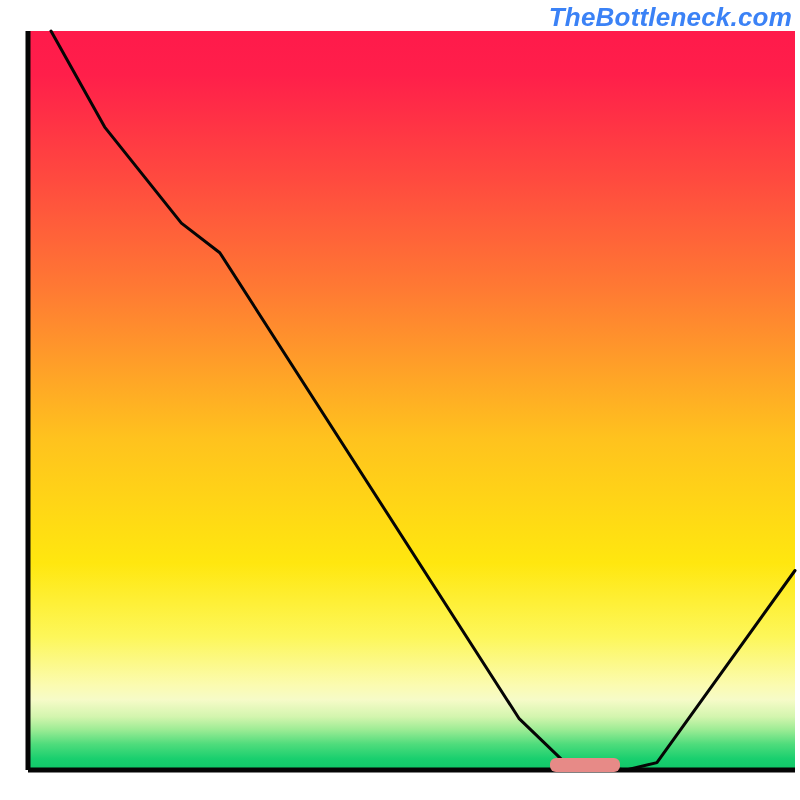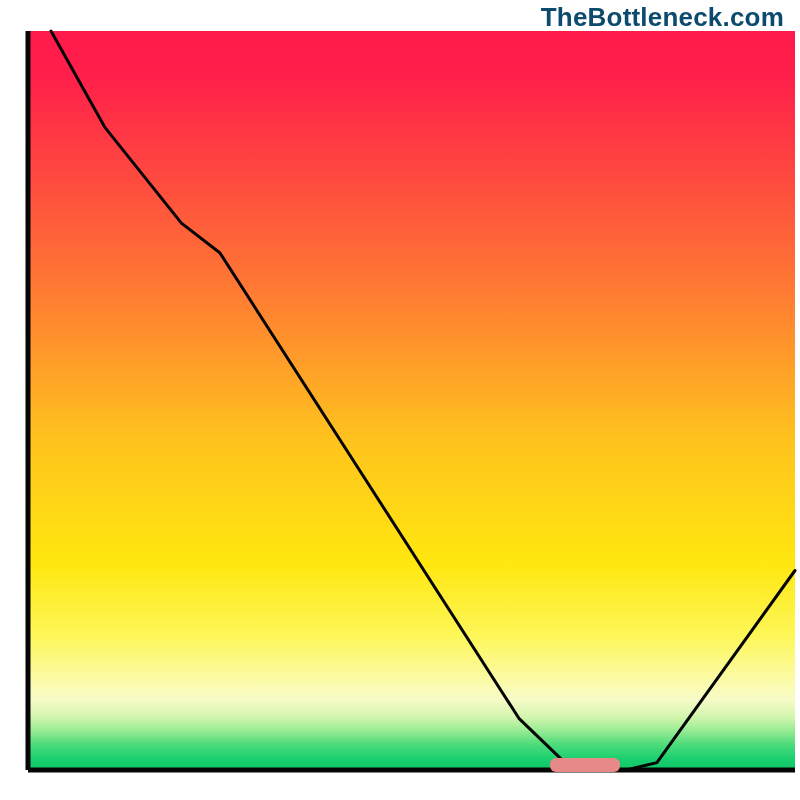--- a/index.html
+++ b/index.html
@@ -11,27 +11,28 @@
     background: #ffffff;
   }
   .chart-container {
     position: relative;
     width: 800px;
     height: 800px;
   }
   .watermark {
     position: absolute;
     top: 2px;
-    right: 16px;
+    right: 8px;
     font-family: Arial, Helvetica, sans-serif;
     font-size: 26px;
     font-weight: bold;
-    color: #0c4a6e;
+    color: #3b82f6;
     letter-spacing: 0.2px;
     z-index: 10;
+    font-style: italic;
   }
   svg.bg {
     position: absolute;
     left: 0;
     top: 0;
     width: 800px;
     height: 800px;
   }
 </style>
 </head>

